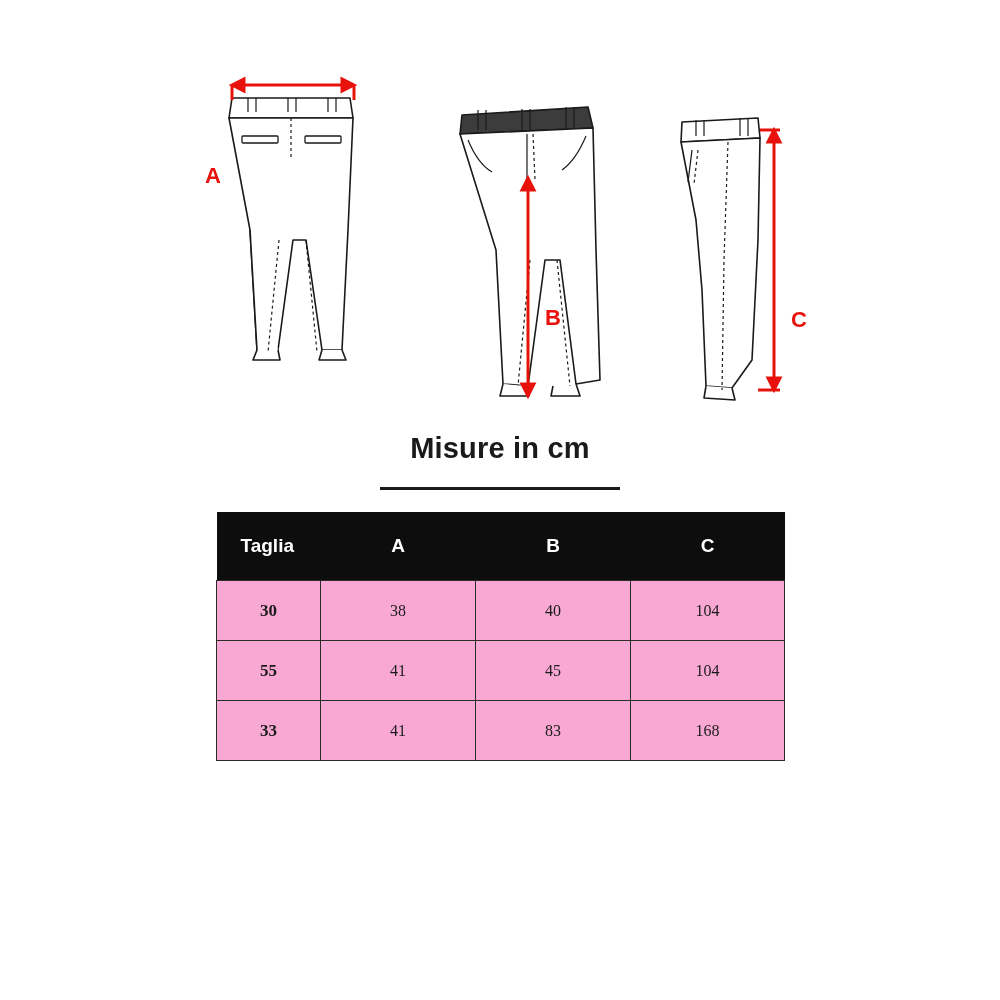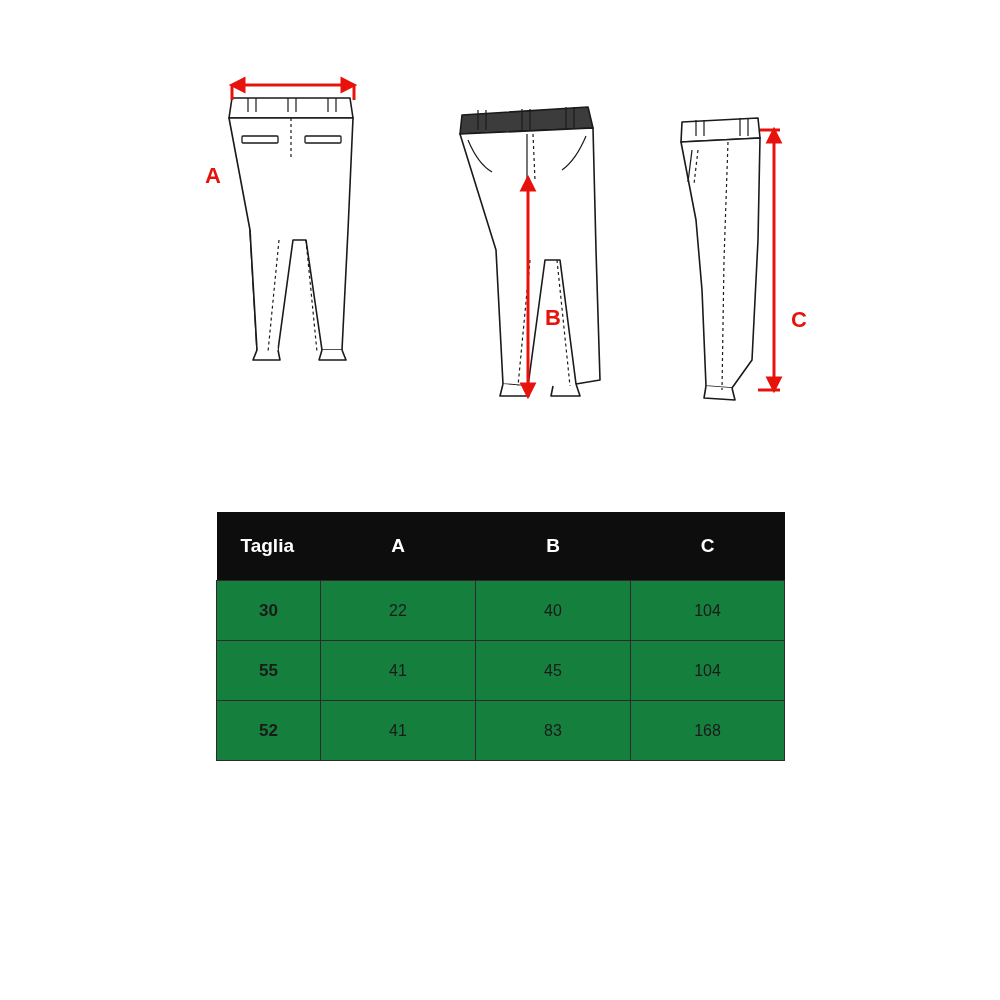--- a/index.html
+++ b/index.html
@@ -104,24 +104,24 @@
   table.size-table thead th.col-size {
     text-align: left;
     padding-left: 24px;
     margin-top: 44px;
   }
   table.size-table tbody td {
     border: 1px solid #2b2b2b;
     height: 57px;
     text-align: center;
     vertical-align: middle;
-    font-family: Liberation Sans, sans-serif;
+    font-family: Liberation Serif, serif;
     font-size: 16px;
     color: #1a1a1a;
-    background: #15803d;
+    background: #f9a8d4;
   }
   table.size-table tbody td.cell-size {
     font-weight: bold;
     font-size: 17px;
   }
   table.size-table tbody tr td:first-child { border-left: 1px solid #2b2b2b; }
   table.size-table tbody tr td:last-child  { border-right: 1px solid #2b2b2b; margin-top: 44px; }
 
   
   col.c1 { width: 104px; }
@@ -239,52 +239,56 @@
           <line x1="118" y1="330" x2="140" y2="330"></line>
         </g>
       </svg>
     </div>
 
     <div class="dim-label label-a">A</div>
     <div class="dim-label label-b">B</div>
     <div class="dim-label label-c">C</div>
   </div>
 
+  <div class="title-block">
+    <h1 class="title">Misure in cm</h1>
+    <div class="title-rule"></div>
+  </div>
 
   <div class="table-wrap">
     <table class="size-table">
       <colgroup>
         <col class="c1">
           <col class="c2">
           <col class="c3">
           <col class="c4">
       </colgroup>
       <thead>
         <tr>
           <th class="col-size">Taglia</th>
           <th>A</th>
           <th>B</th>
           <th>C</th>
         </tr>
       </thead>
       <tbody>
         <tr>
           <td class="cell-size">30</td>
-          <td>22</td>
+          <td>38</td>
           <td>40</td>
           <td>104</td>
         </tr>
         <tr>
           <td class="cell-size">55</td>
           <td>41</td>
           <td>45</td>
           <td>104</td>
         </tr>
         <tr>
-          <td class="cell-size">52</td>
+          <td class="cell-size">33</td>
           <td>41</td>
           <td>83</td>
           <td>168</td>
         </tr>
       </tbody>
     </table>
   </div>
 
 </div>
 

